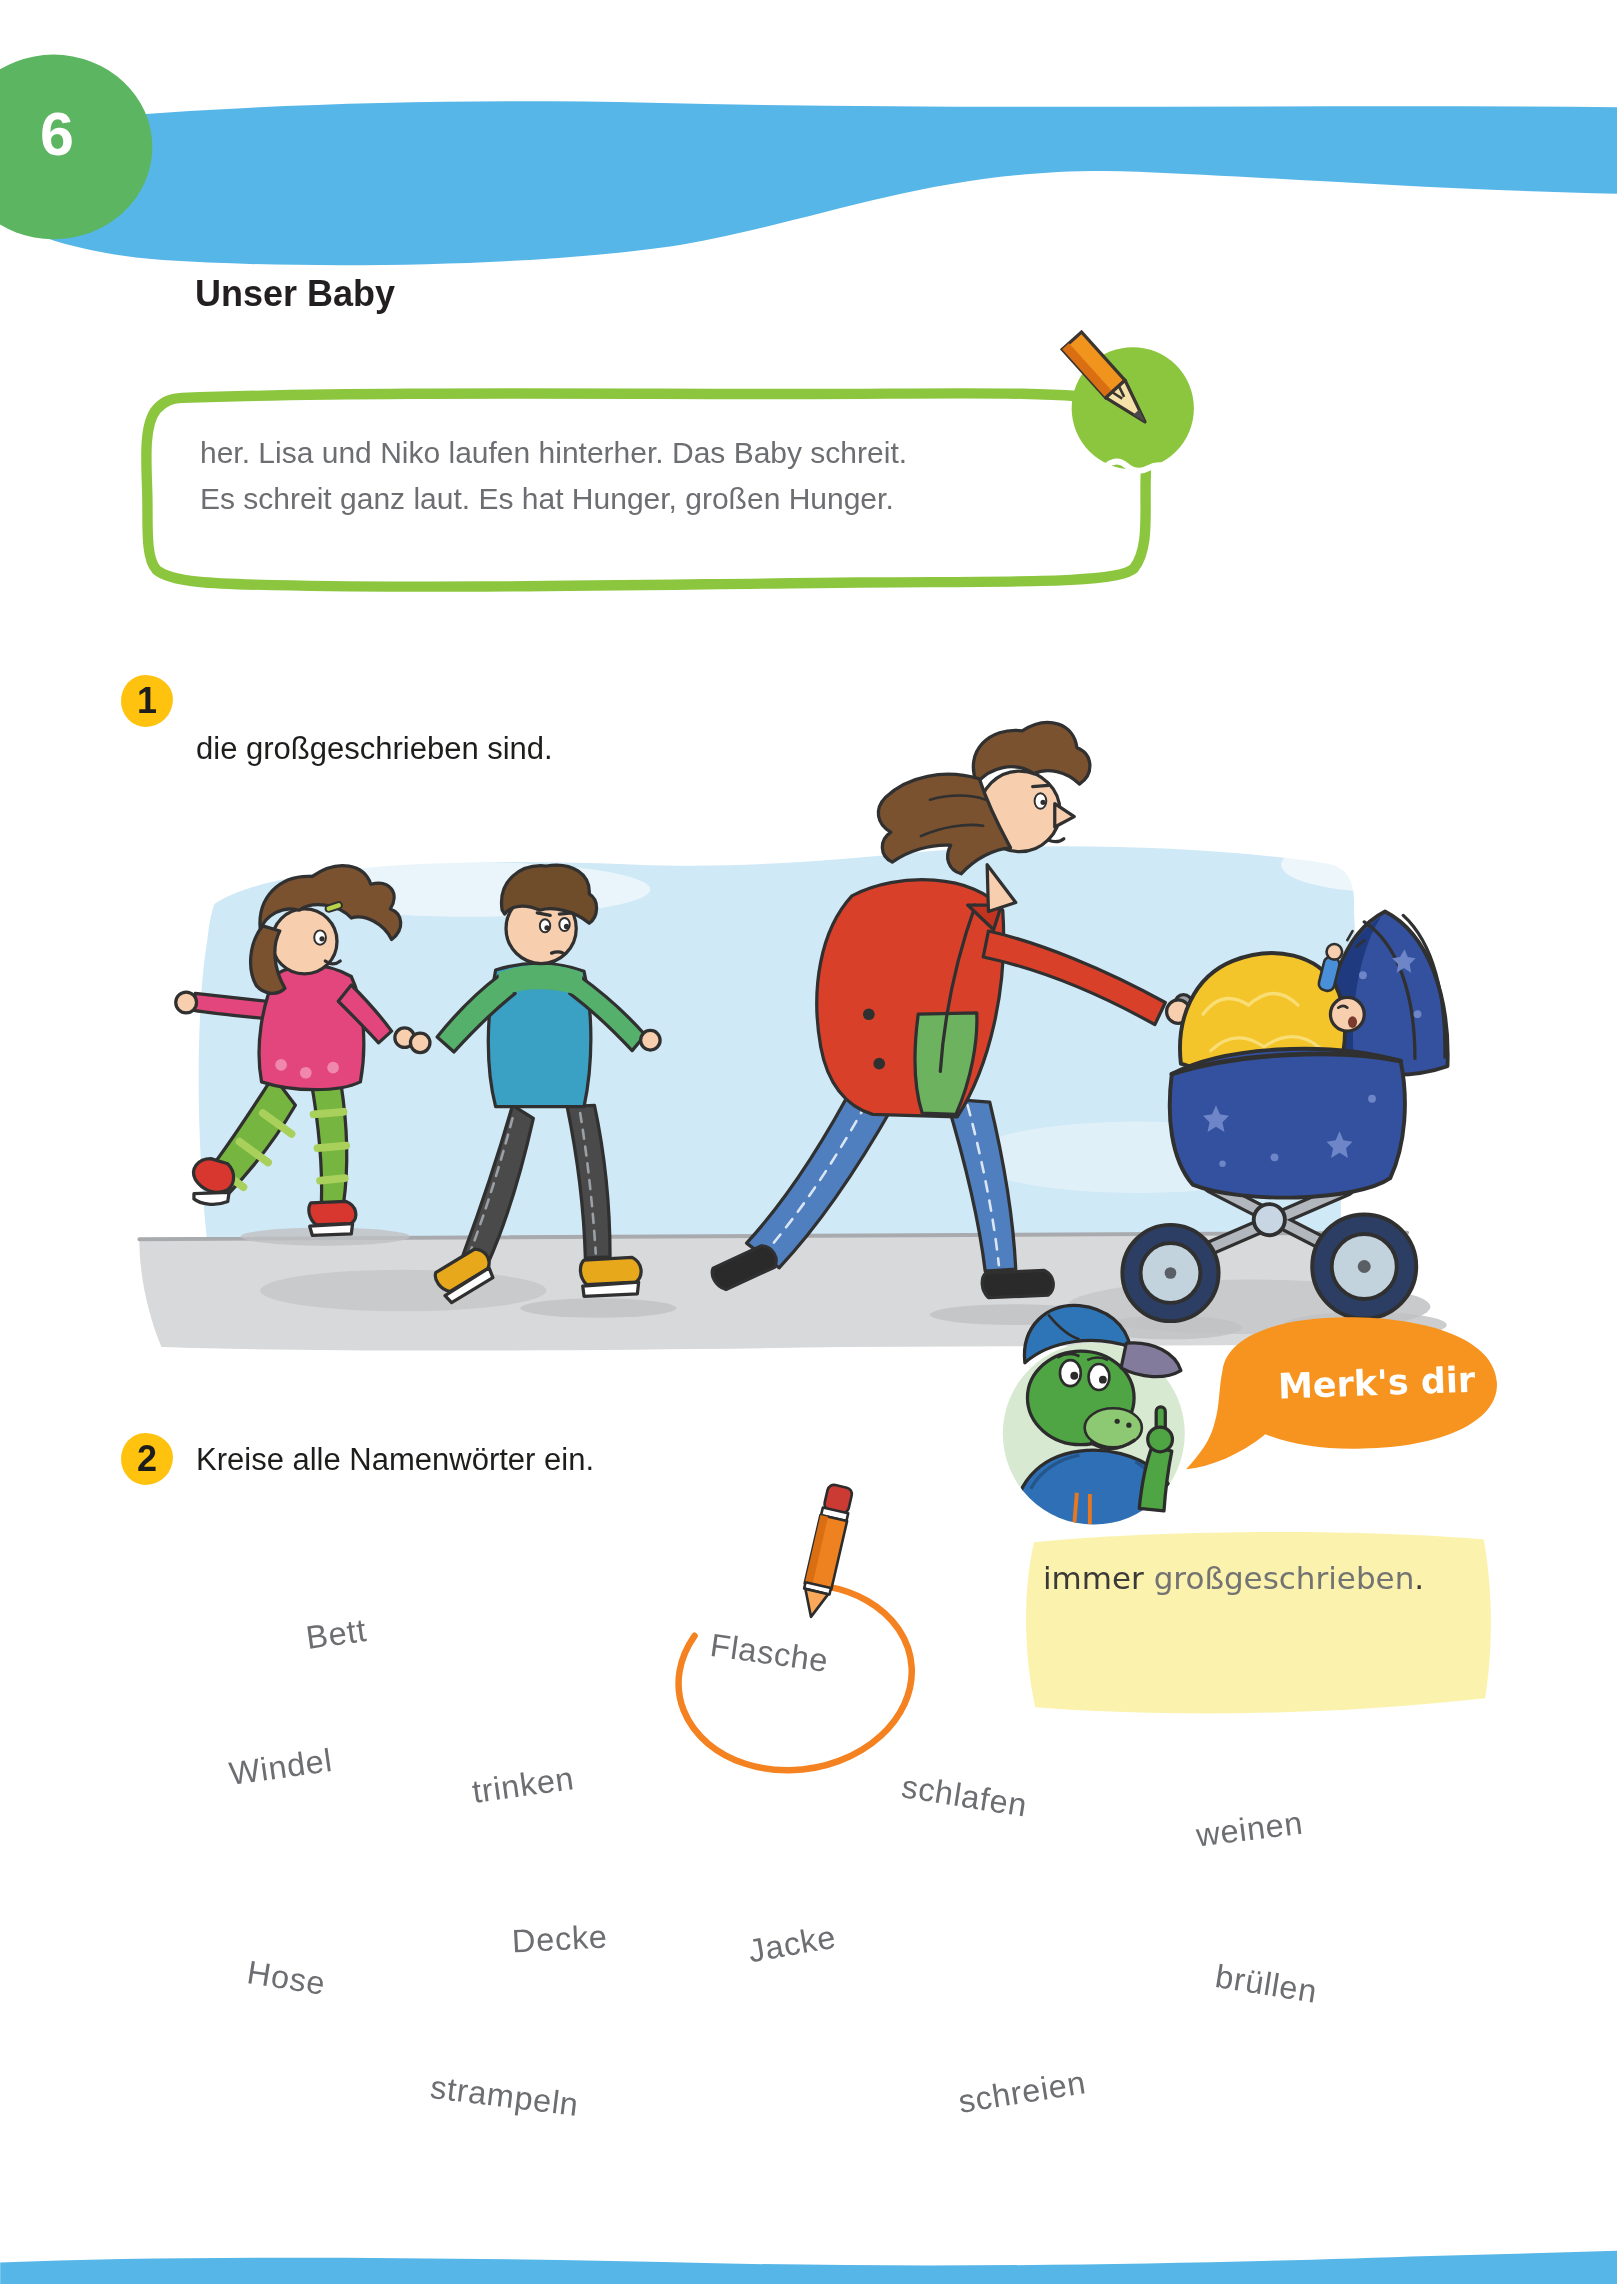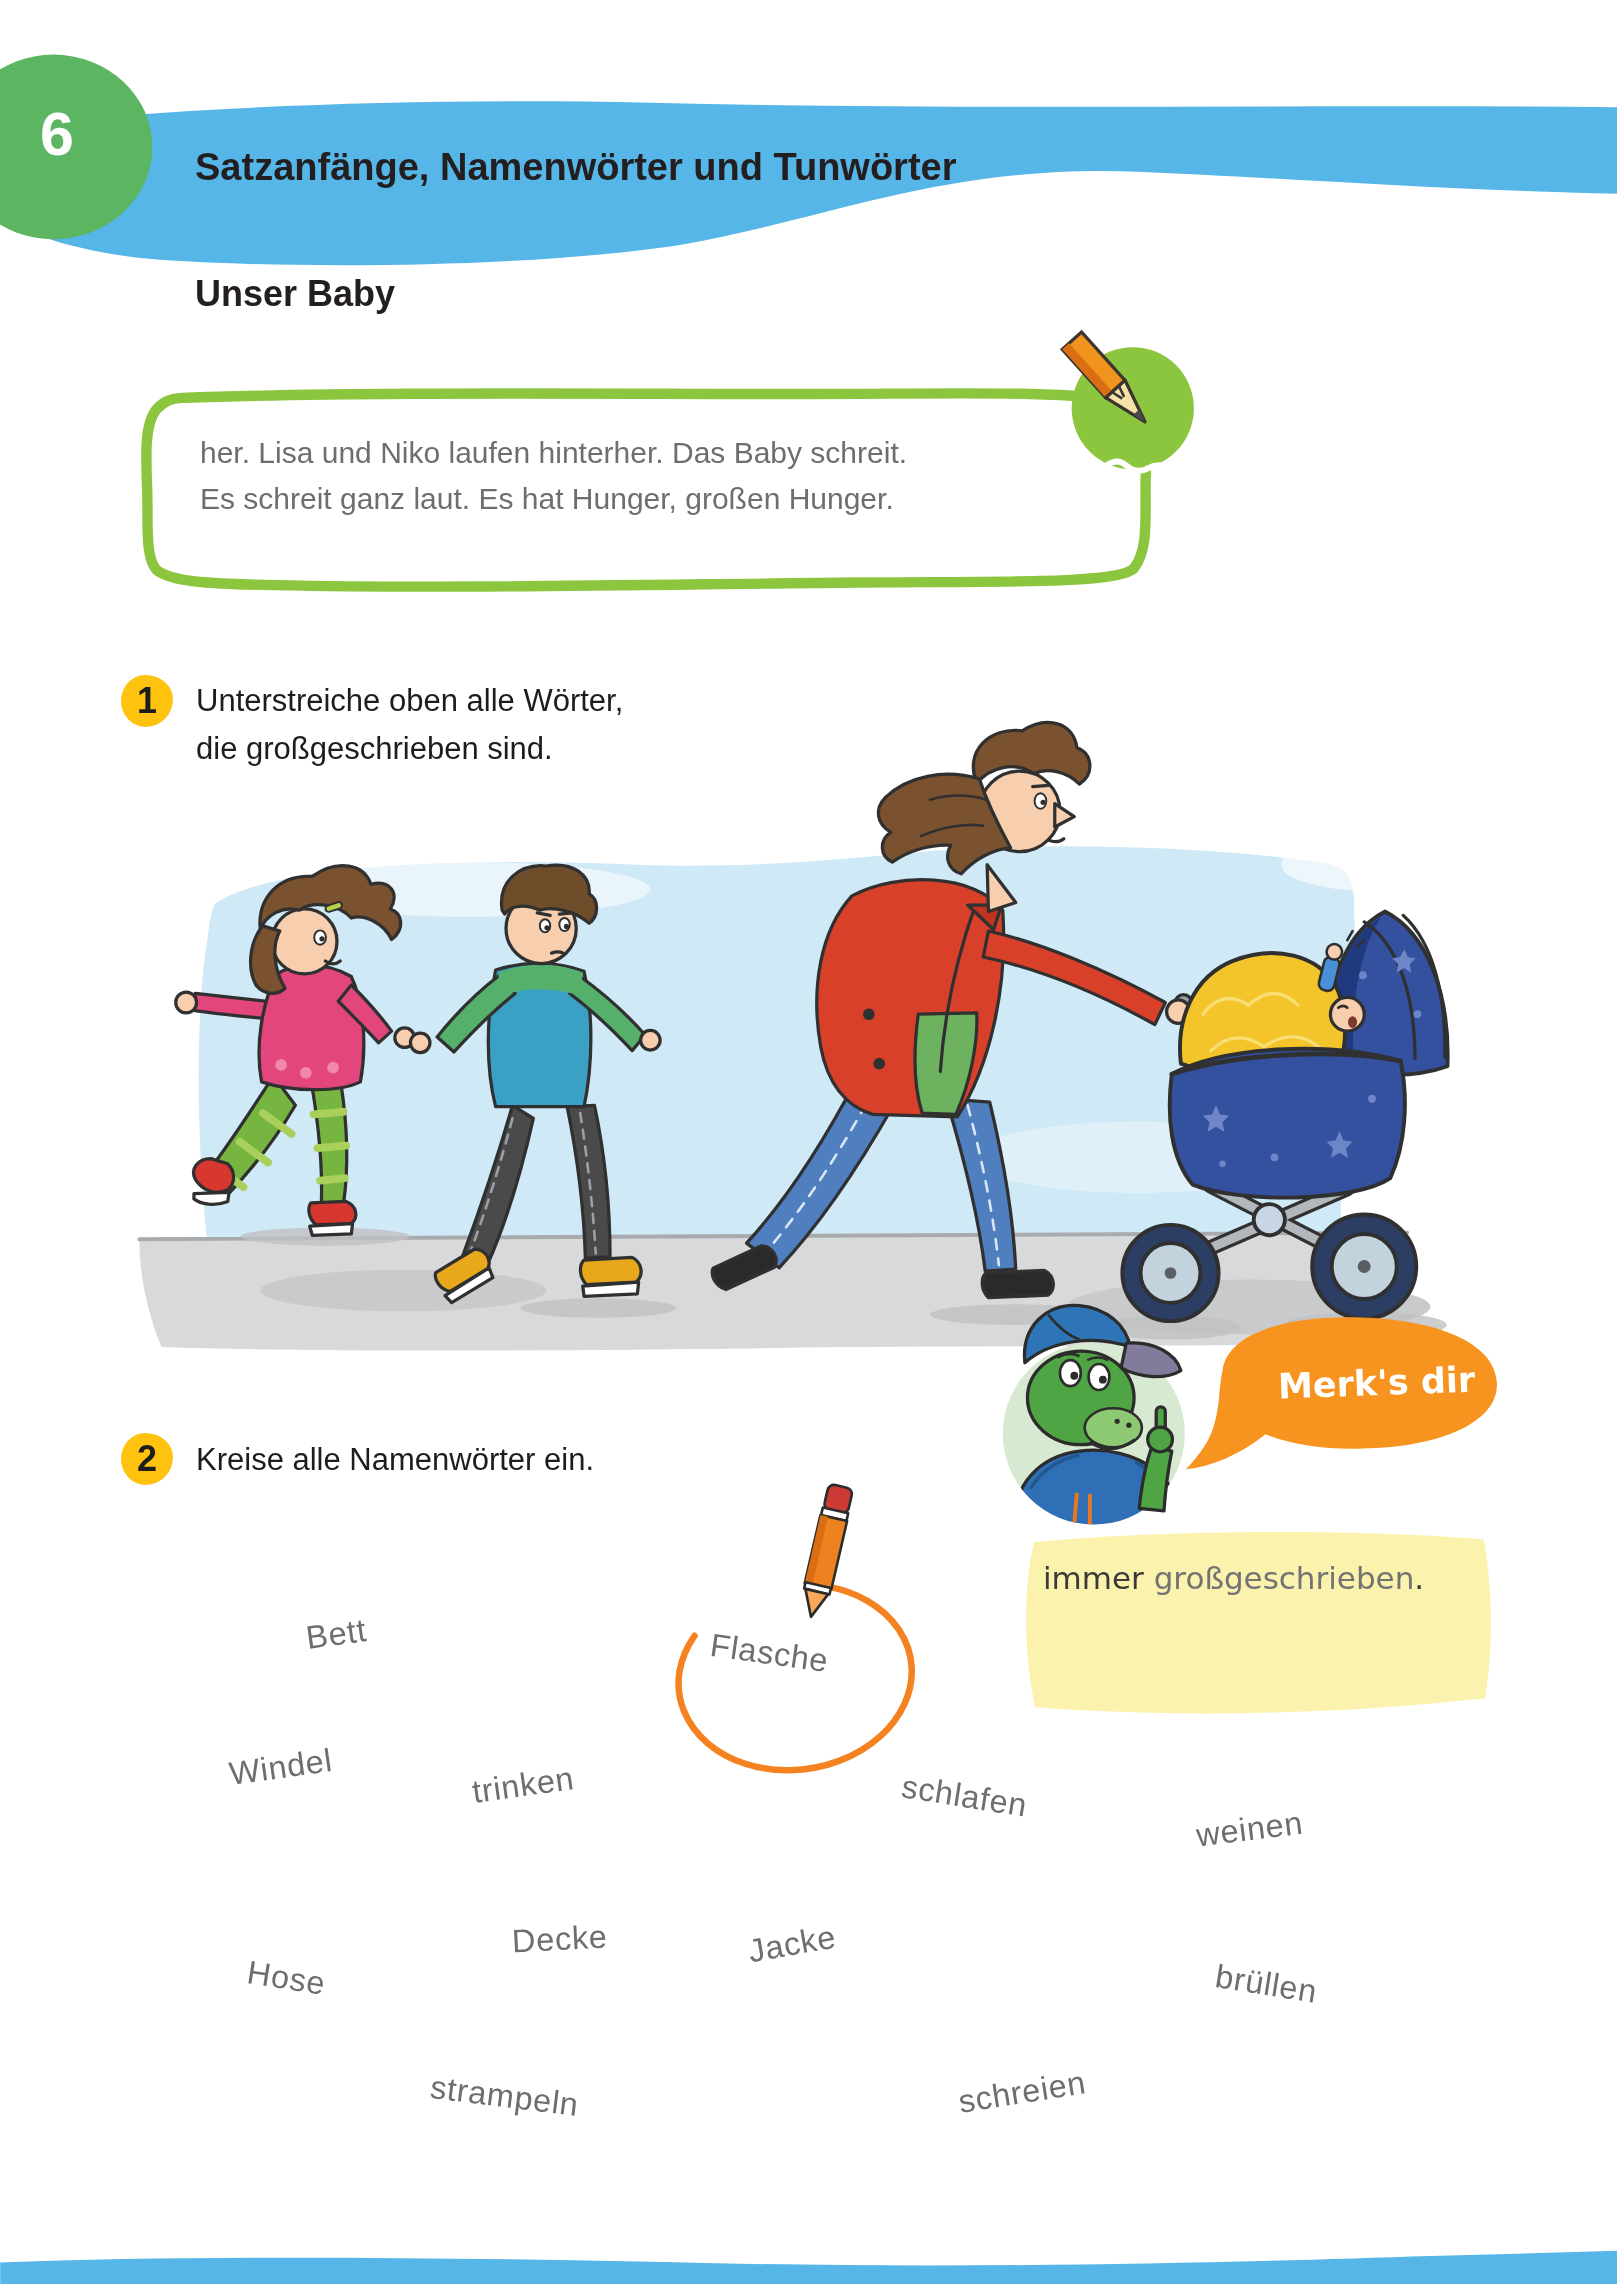--- a/index.html
+++ b/index.html
@@ -320,32 +320,30 @@
     <rect x="-19" y="-6" width="38" height="40" rx="10" fill="#cc3b33"></rect>
     <rect x="-20" y="32" width="40" height="12" fill="#ffffff"></rect>
     <rect x="-21" y="44" width="42" height="108" fill="#ef8220"></rect>
     <rect x="-21" y="44" width="12" height="108" fill="#d96f12" stroke="none"></rect>
     <rect x="-20" y="150" width="40" height="10" fill="#ffffff"></rect>
     <path d="M-18,160 L0,200 L18,160 Z" fill="#f9a959"></path>
   </g>
 </svg>
 
 <div class="abs page-num">6</div>
-<div class="abs header-title">Satzanfänge, Namenwörter und Tunwörter</div>
 <div class="abs section-title">Unser Baby</div>
 
 <div class="abs story">
   <div>her. Lisa und Niko laufen hinterher. Das Baby schreit.</div>
   <div>Es schreit ganz laut. Es hat Hunger, großen Hunger.</div>
 </div>
 
 <div class="abs badge badge1">
   <span>1</span>
 </div>
-<div class="abs exline ex1a">Unterstreiche oben alle Wörter,</div>
 <div class="abs exline ex1b">die großgeschrieben sind.</div>
 
 <div class="abs badge badge2">
   <span>2</span>
 </div>
 <div class="abs exline ex2a">Kreise alle Namenwörter ein.</div>
 
 <div class="abs merks">Merk's dir</div>
 
 <div class="abs note">

